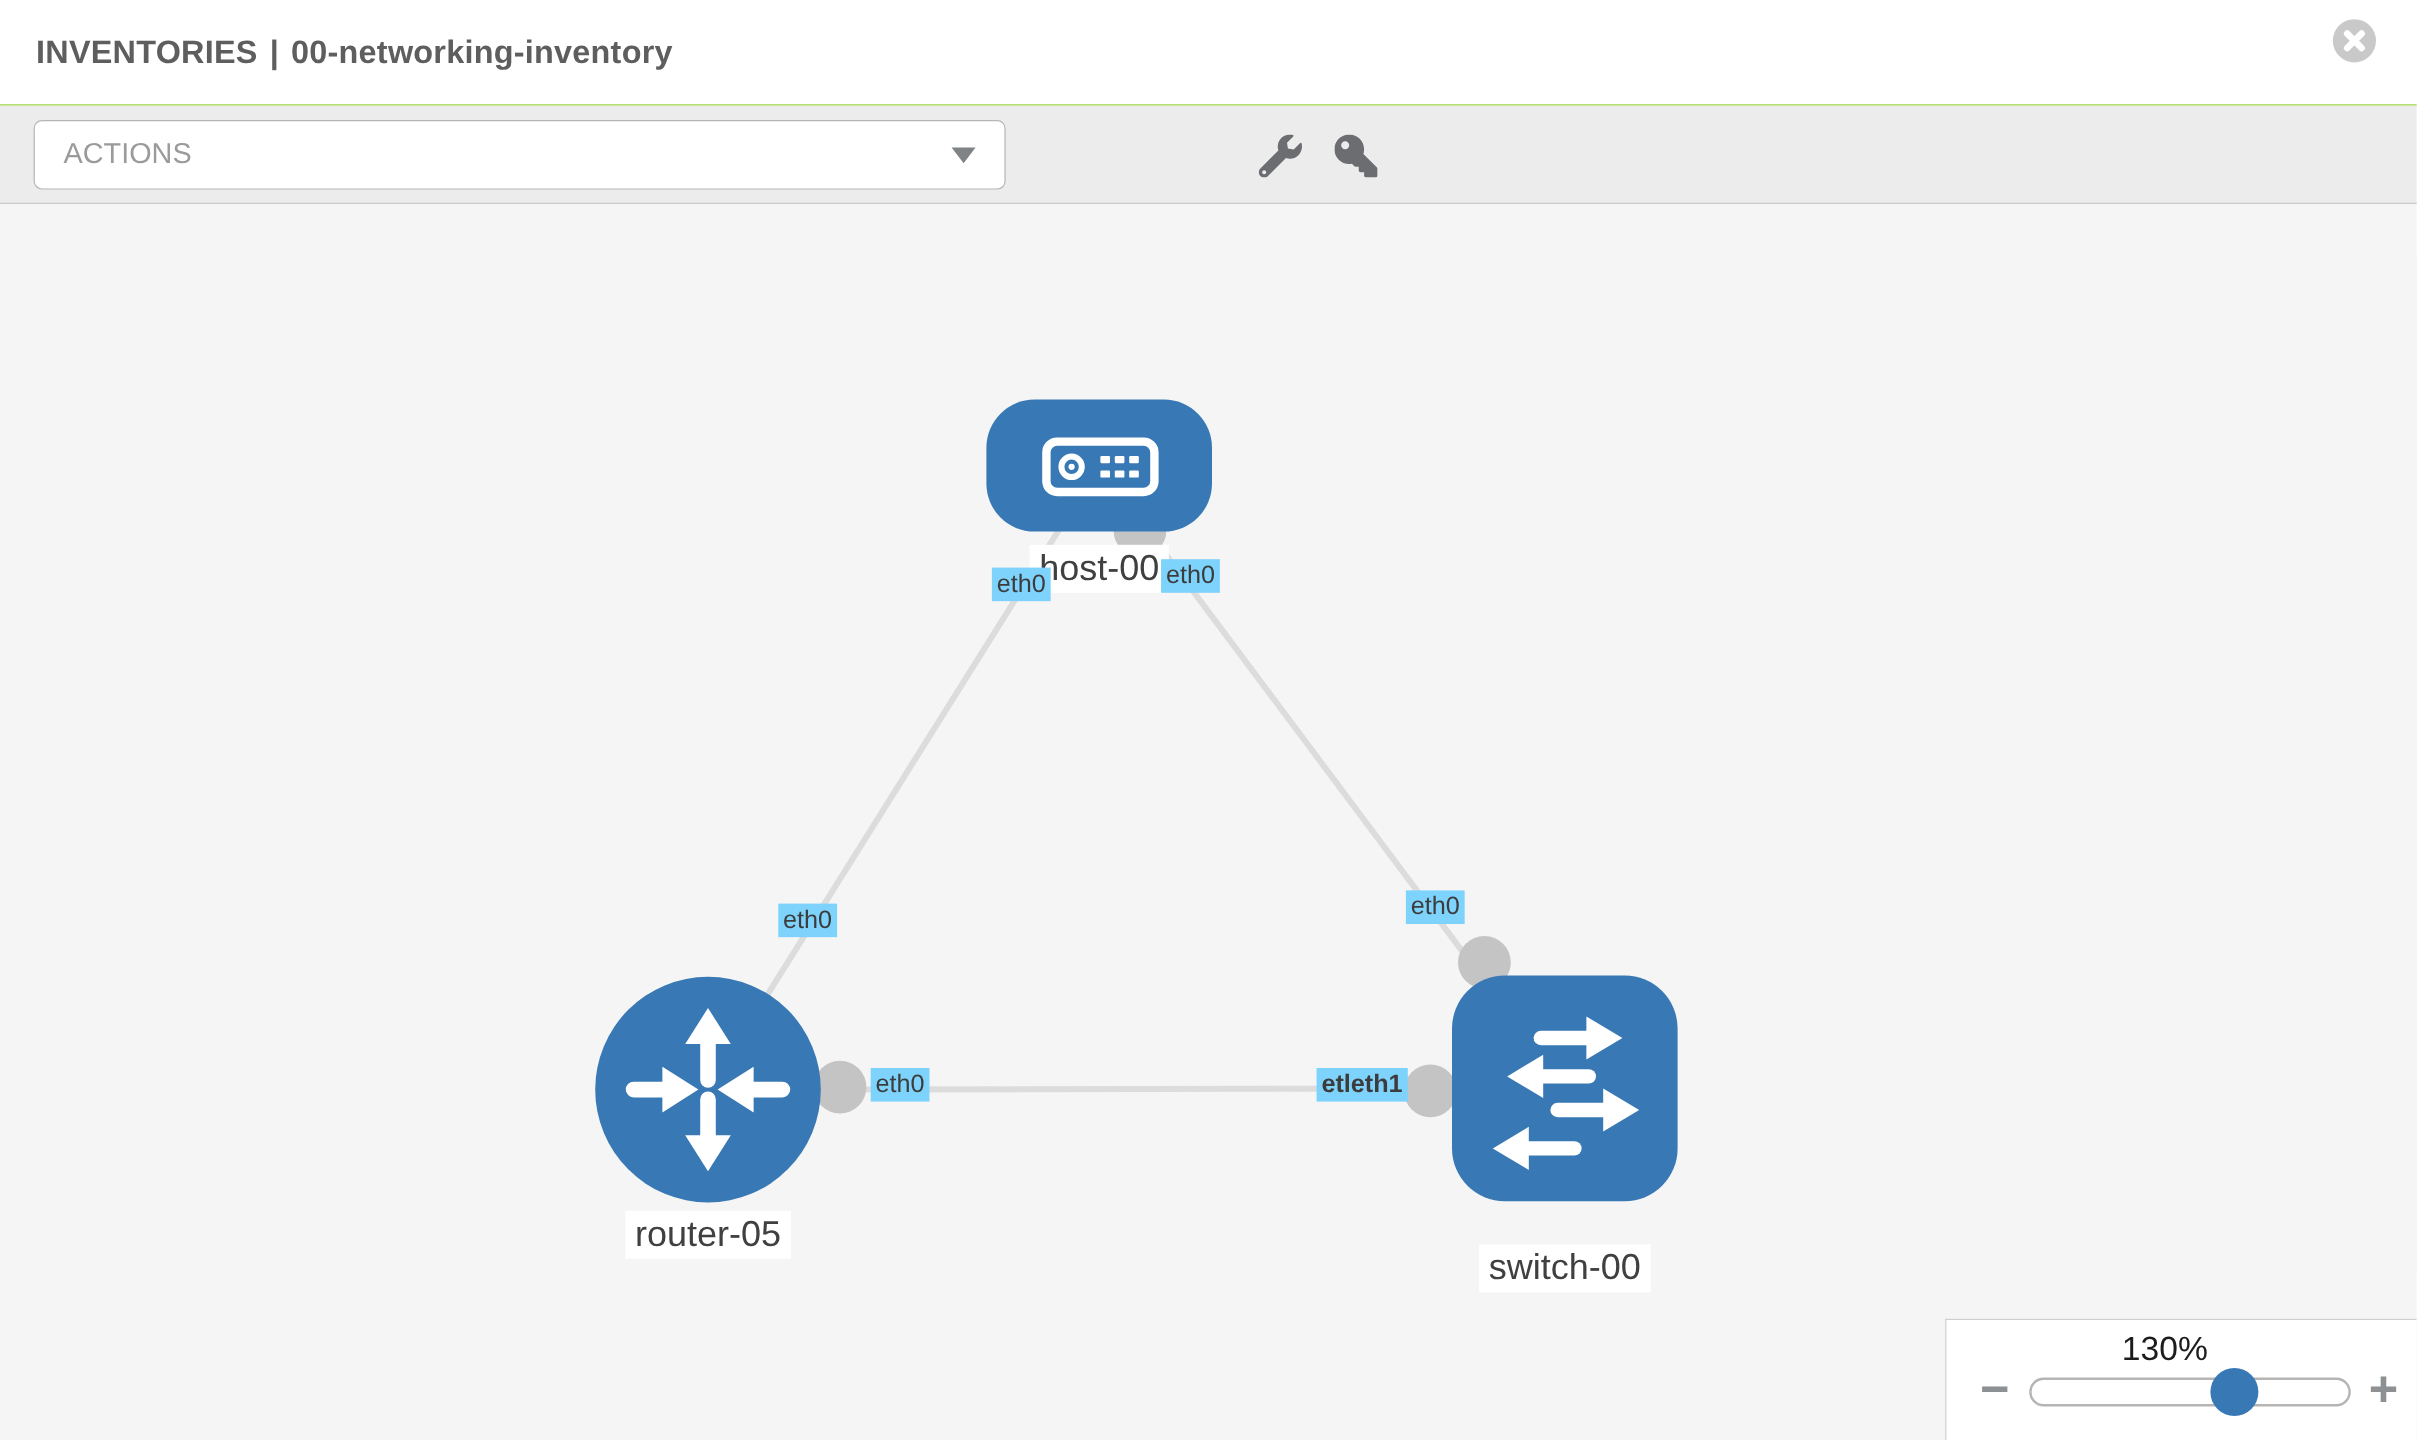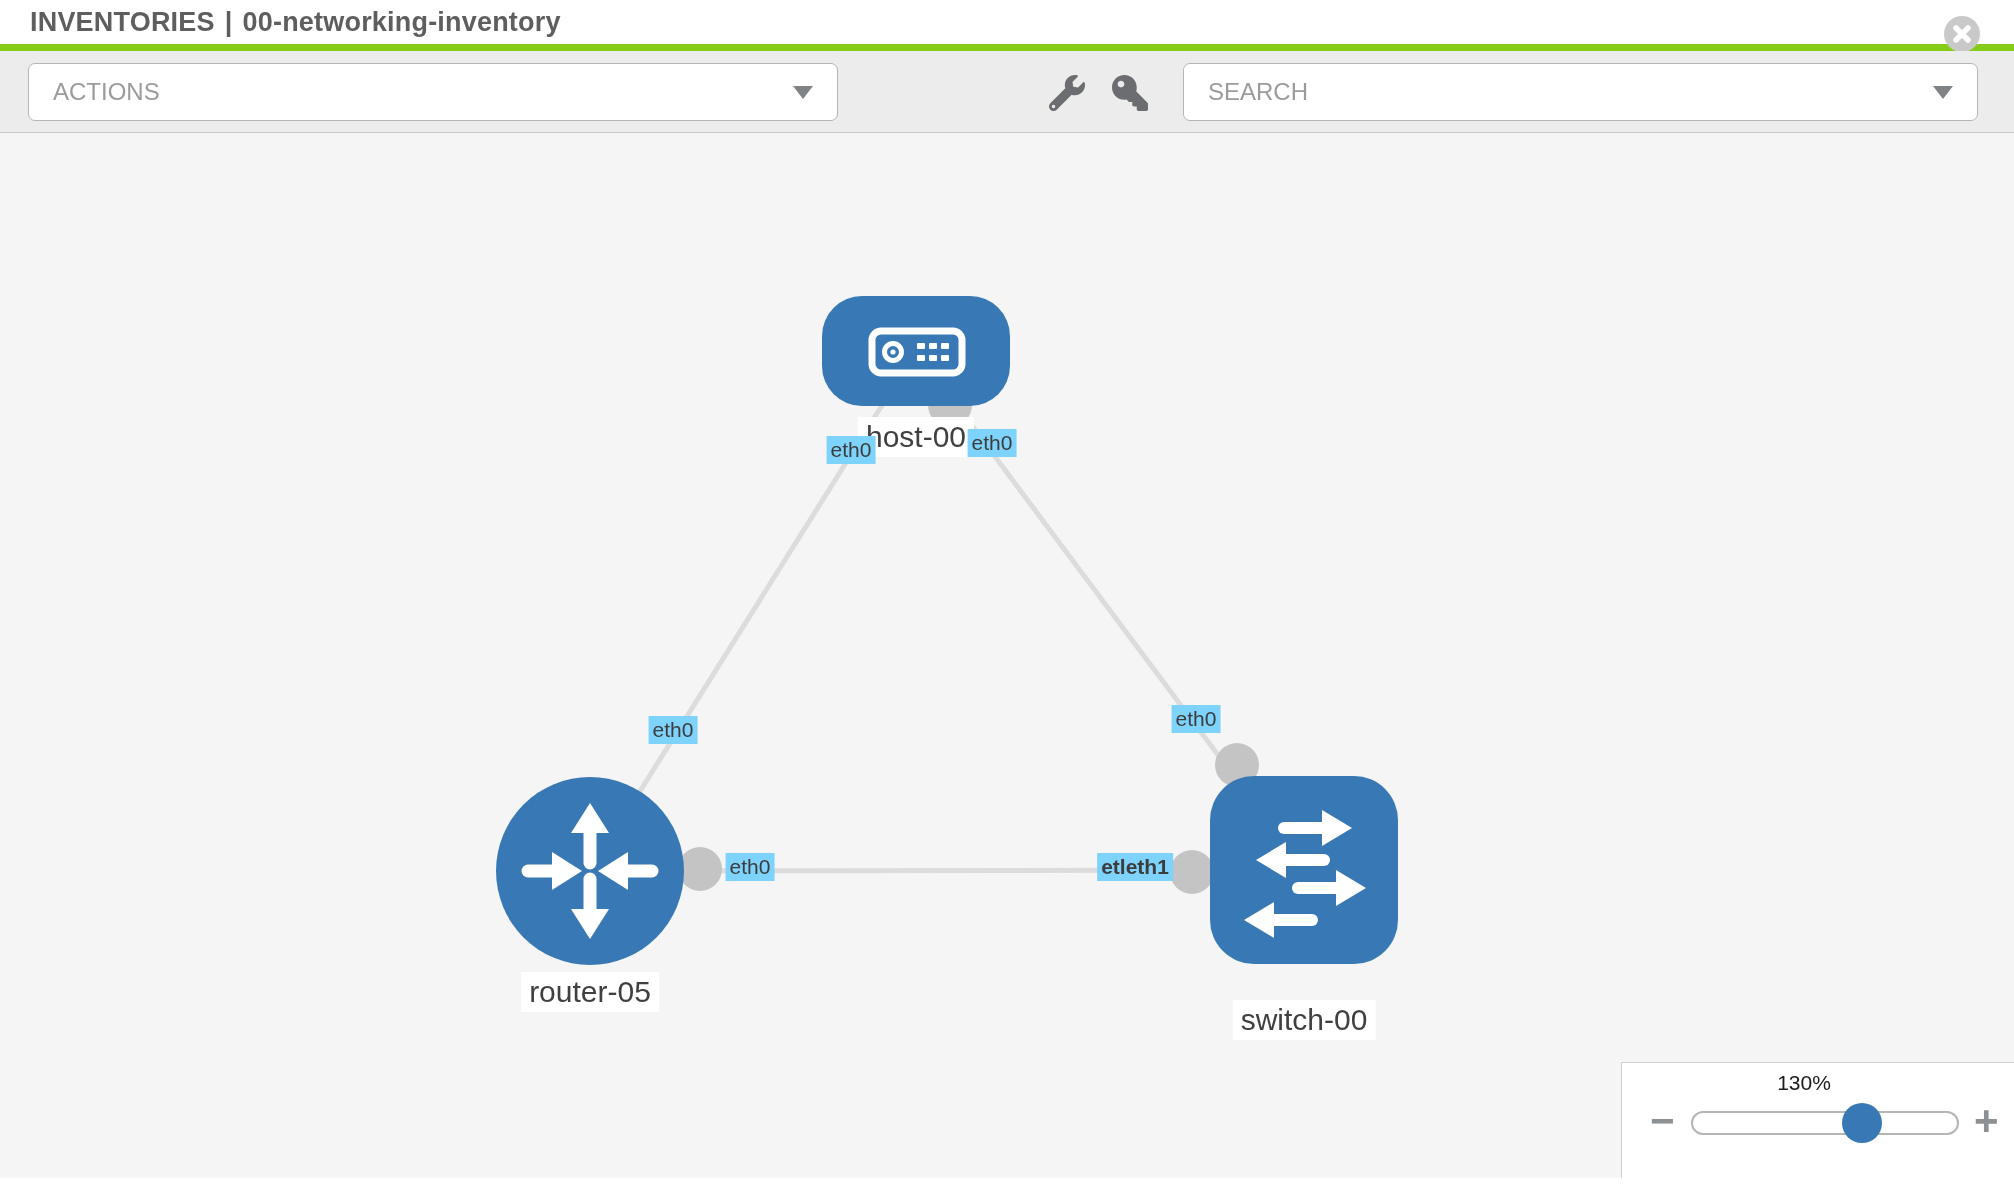--- a/index.html
+++ b/index.html
@@ -11,21 +11,21 @@
     --muted_text:#9b9b9b;
     --icon_gray:#6b6d70;
     --label_text:#404040;
     --title_text:#5e5e5e;
   }
   *{box-sizing:border-box;margin:0;padding:0;}
   html,body{width:2014px;height:1200px;overflow:hidden;background:#fff;
     font-family:"Liberation Sans","DejaVu Sans",sans-serif;}
 
   
-  .header{position:relative;height:51px;background:#fff;border-bottom:7px solid #84cc16;}
+  .header{position:relative;height:88px;background:#fff;border-bottom:1px solid #84cc16;}
   .page-title{position:absolute;left:30px;top:50%;transform:translateY(-50%);
     font-size:27px;font-weight:bold;color:var(--title_text);letter-spacing:.2px;}
   .page-title .sep{margin:0 10px;}
   .close-btn{position:absolute;right:34px;top:16px;width:36px;height:36px;border-radius:50%;
     background:#c9c9c9;display:flex;align-items:center;justify-content:center;cursor:pointer;}
 
   
   .toolbar{position:relative;height:82px;background:var(--toolbar_bg);border-bottom:1px solid #c9c9c9;padding-left:16px;}
   .select-box{position:absolute;top:12px;height:58px;background:#fff;border:1px solid #b5b5b5;
     border-radius:7px;display:flex;align-items:center;justify-content:space-between;
@@ -50,21 +50,21 @@
 
   .node-label{position:absolute;transform:translate(-50%,-50%);background:#fff;color:var(--label_text);
     font-size:30px;padding:3px 8px;white-space:nowrap;}
   .port-label{position:absolute;transform:translate(-50%,-50%);background:#7dd3fc;color:#3c3c3c;
     font-size:21px;padding:2px 4px;white-space:nowrap;}
 
   
   .zoom-panel{position:absolute;left:1621px;top:929px;width:393px;height:116px;background:#fff;
     border-top:1px solid #cfcfcf;border-left:1px solid #cfcfcf;}
   .zoom-level{position:absolute;left:0;right:28px;top:8px;text-align:center;
-    font-size:21px;color:#1c1c1c;}
+    font-size:28px;color:#1c1c1c;}
   .zoom-btn{position:absolute;top:34px;font-size:42px;font-weight:bold;color:#8d9194;
     line-height:48px;cursor:pointer;user-select:none;}
   .zoom-minus{left:28px;}
   .zoom-plus{left:352px;}
   .slider-track{position:absolute;left:69px;top:48px;width:268px;height:24px;background:#fff;
     border:2px solid #b5b5b5;border-radius:13px;cursor:pointer;}
   .slider-handle{position:absolute;top:50%;transform:translate(-50%,-50%);width:40px;height:40px;
     border-radius:50%;background:var(--node_blue);cursor:grab;}
 </style>
 </head>
@@ -90,24 +90,20 @@
   <svg class="tool-icon wrench" viewBox="0 0 512 512">
     <path fill="#6b6d70" d="M507.7 109.1c-2.2-9-13.5-12.1-20.1-5.5l-74.4 74.4-67.9-11.3-11.3-67.9 74.4-74.4c6.6-6.6 3.4-17.9-5.7-20.2C355.3-7.5 303.2 5.2 266.1 42.2c-39.6 39.6-50.5 97.1-34 147.2L18.7 402.8c-25 25-25 65.5 0 90.5s65.5 25 90.5 0l213.2-213.2c50.1 16.7 107.5 5.7 147.4-34.2 37.1-37.1 49.7-89.3 37.9-136.8zM64 472c-13.3 0-24-10.7-24-24s10.7-24 24-24 24 10.7 24 24-10.7 24-24 24z"></path>
   </svg>
 
   <svg class="tool-icon key" viewBox="0 0 512 512">
     <g transform="scale(-1,1) translate(-512,0)">
       <path fill="#6b6d70" d="M512 176C512 273.2 433.2 352 336 352c-11.2 0-22.2-1.1-32.8-3.1l-24 27A24 24 0 0 1 261.2 384H224v40c0 13.3-10.7 24-24 24h-40v40c0 13.3-10.7 24-24 24H24c-13.3 0-24-10.7-24-24v-78.1c0-6.4 2.5-12.5 7-17L168.8 231.2C163.1 219.4 160 197.1 160 176 160 78.8 238.8 0 336 0 433.5 0 512 78.5 512 176zM336 128c0 26.5 21.5 48 48 48s48-21.5 48-48-21.5-48-48-48-48 21.5-48 48z"></path>
     </g>
   </svg>
 
-  <div class="select-box search-box">
-    <span>SEARCH</span>
-    <span class="caret"></span>
-  </div>
 </div>
 
 <div class="canvas">
 
   <svg class="links-svg" width="2014" height="1045">
 
     <line x1="916" y1="218" x2="590" y2="738" stroke="#dcdcdc" stroke-width="5"></line>
     <line x1="916" y1="218" x2="1304" y2="737" stroke="#dcdcdc" stroke-width="5"></line>
     <line x1="590" y1="738" x2="1304" y2="737" stroke="#dcdcdc" stroke-width="5"></line>
 

